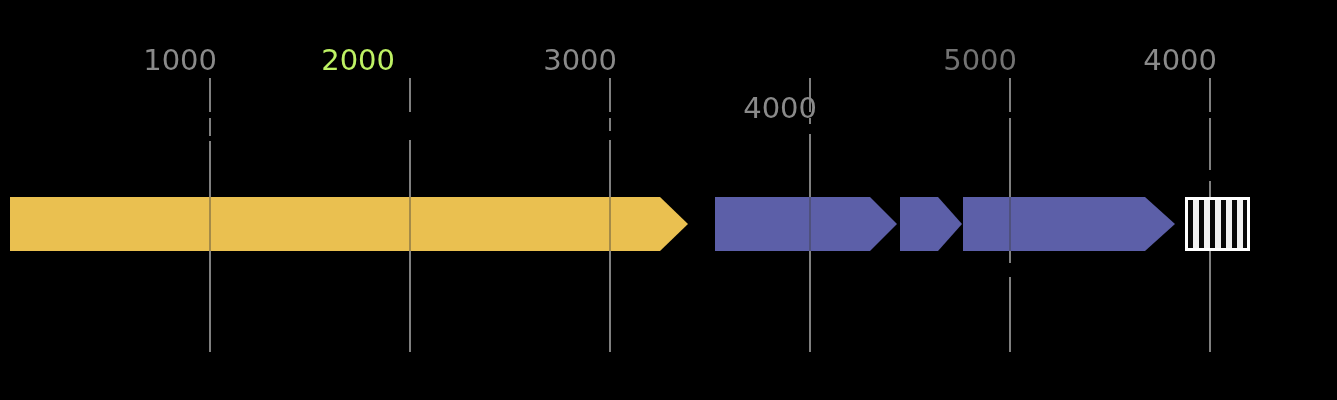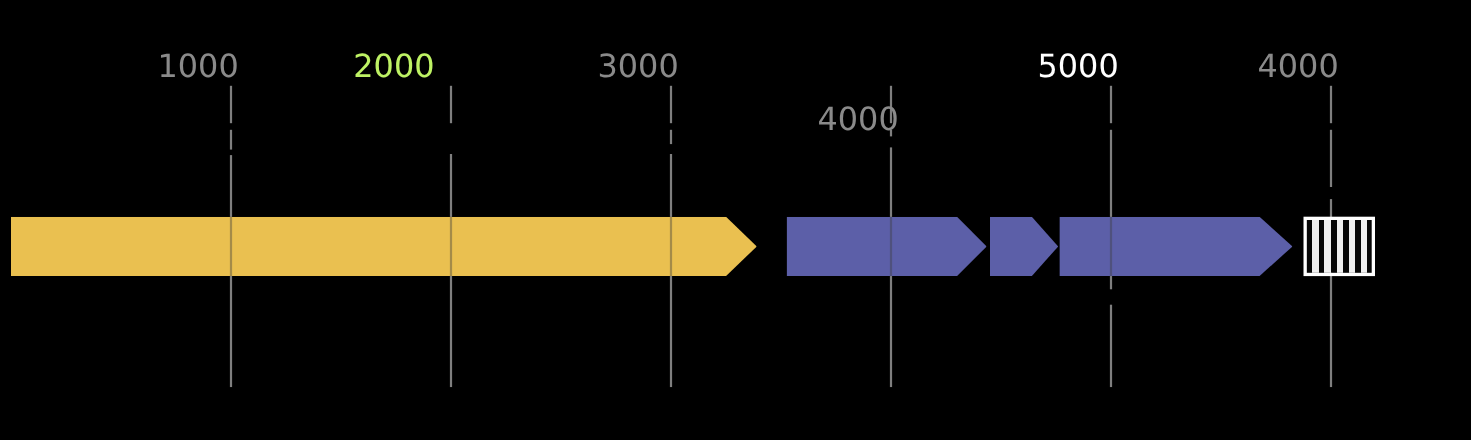--- a/index.html
+++ b/index.html
@@ -79,16 +79,16 @@
       <div class="grid-overlay" style="left: 409px; top: 197px; height: 54px; background: rgba(60, 60, 60, 0.4);"></div>
       <div class="grid-overlay" style="left: 609px; top: 197px; height: 54px; background: rgba(60, 60, 60, 0.4);"></div>
       <div class="grid-overlay" style="left: 809px; top: 197px; height: 54px; background: rgba(60, 60, 60, 0.4);"></div>
       <div class="grid-overlay" style="left: 1009px; top: 197px; height: 54px; background: rgba(60, 60, 60, 0.4);"></div>
     </div>
   <div class="layer" id="label-layer">
       <div class="tick-label" style="left: 217px; top: 46px; color: rgb(138, 138, 138);">1000</div>
       <div class="tick-label" style="left: 395px; top: 46px; color: #bef264;">2000</div>
       <div class="tick-label" style="left: 617px; top: 46px; color: rgb(138, 138, 138);">3000</div>
       <div class="tick-label" style="left: 817px; top: 46px; color: rgb(138, 138, 138); margin-top: 48px;">4000</div>
-      <div class="tick-label" style="left: 1017px; top: 46px; color: #ffffff;">5000</div>
+      <div class="tick-label" style="left: 1017px; top: 46px; color: #737373;">5000</div>
       <div class="tick-label" style="left: 1217px; top: 46px; color: rgb(138, 138, 138);">4000</div>
     </div>
 </div>
 
 </body></html>

